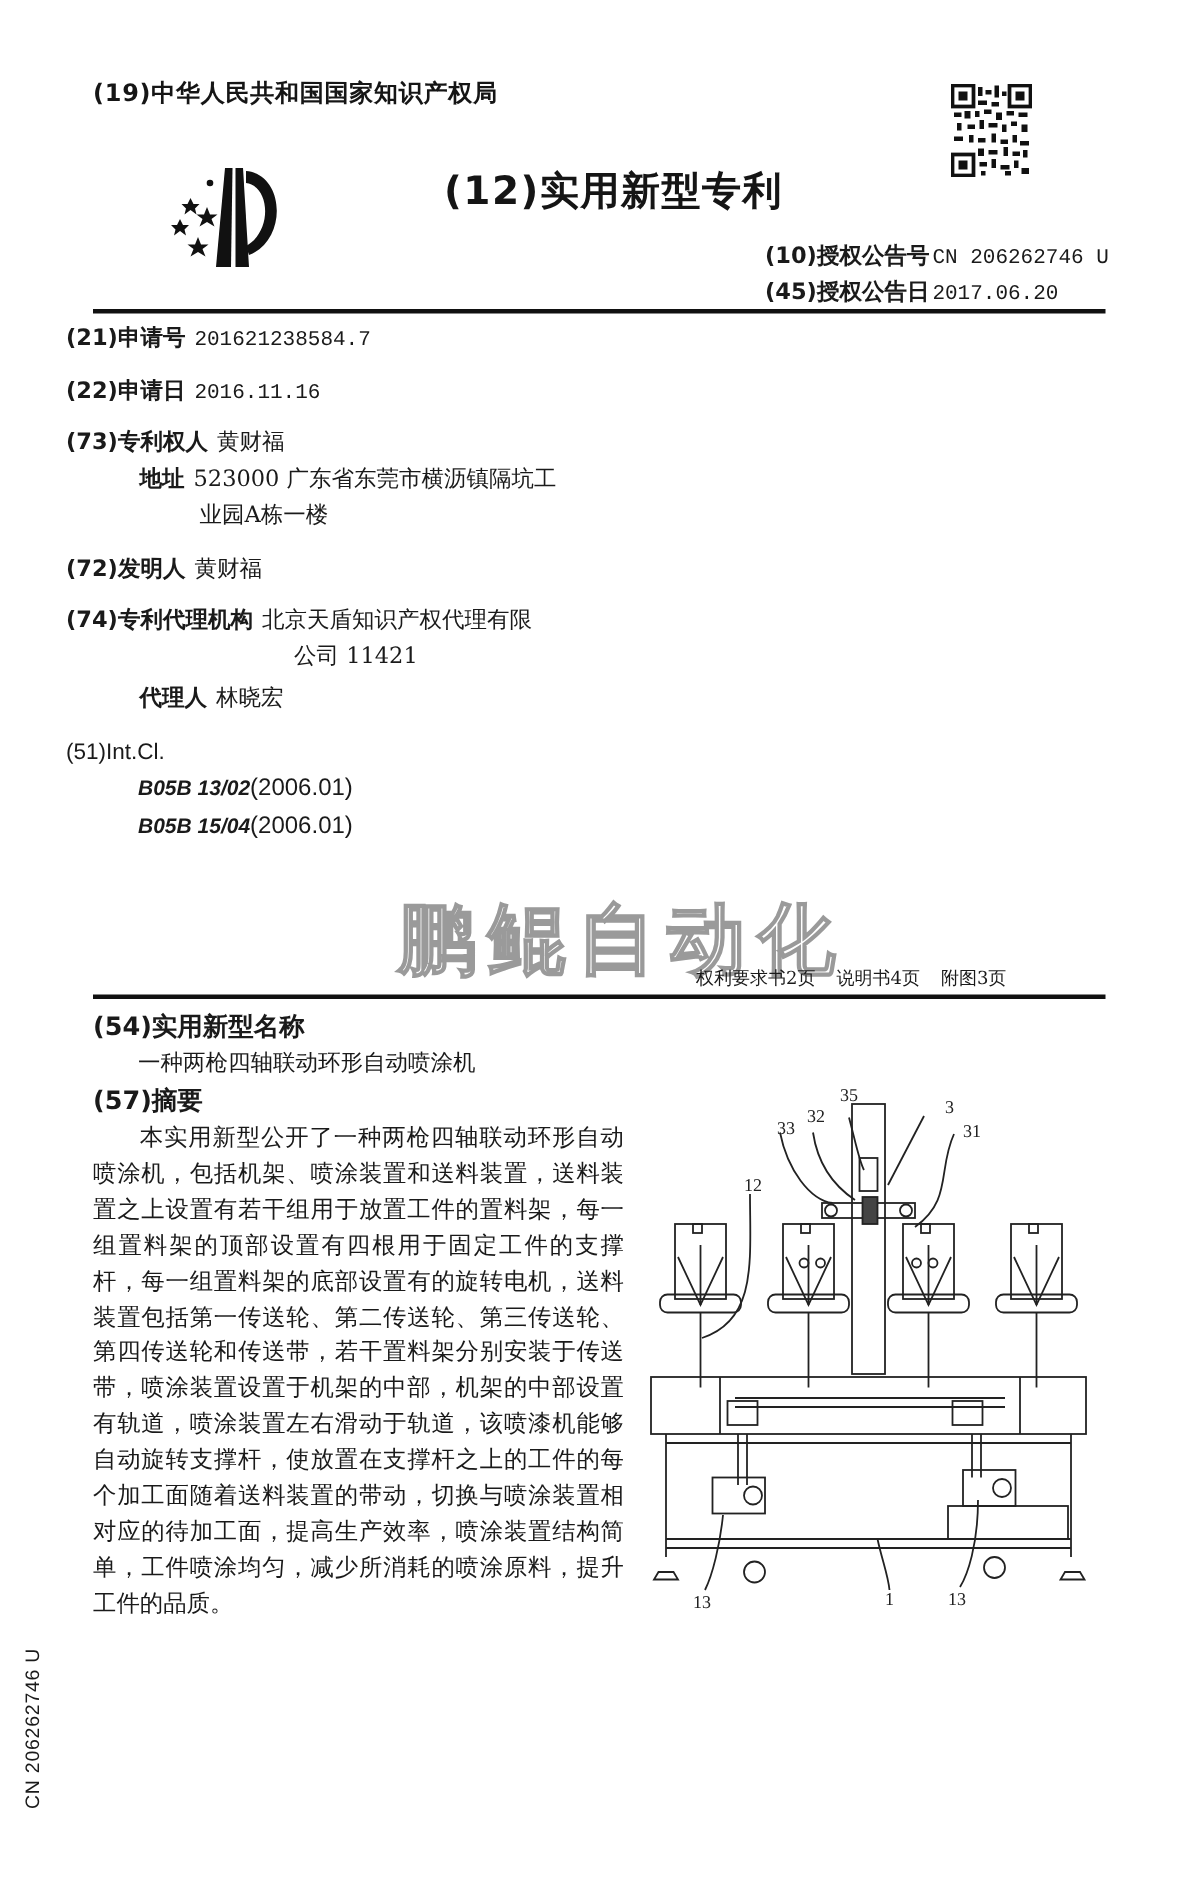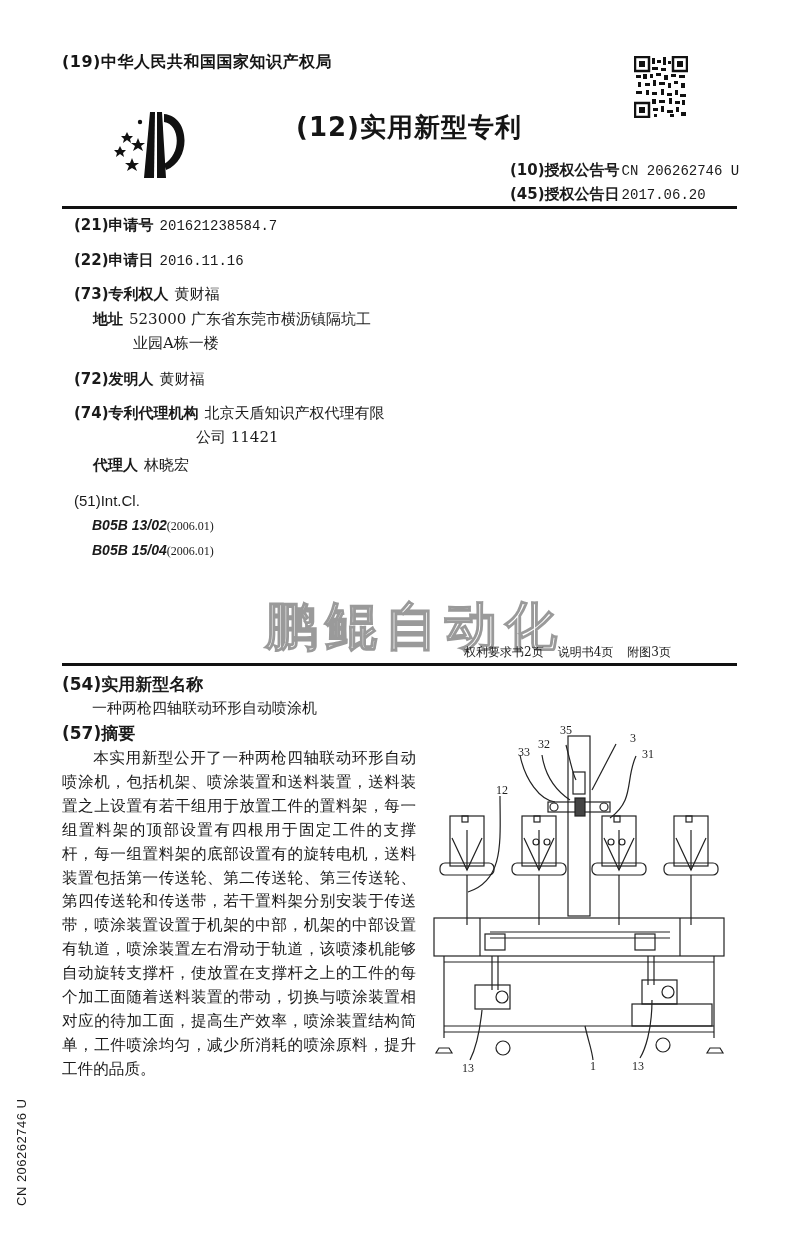--- a/index.html
+++ b/index.html
@@ -5,27 +5,27 @@
   html, body { margin:0; padding:0; background:#ffffff; }
   body { width:800px; height:1253px; position:relative; overflow:hidden;
          font-family:"DejaVu Sans", "Liberation Sans", sans-serif; color:#1a1a1a; }
   .abs { position:absolute; }
   .office { left:62px; top:52px; font-size:16px; font-weight:bold; letter-spacing:0.5px; color:#151515; }
   .kind { left:296px; top:110px; font-size:26px; font-weight:bold; letter-spacing:1px; color:#151515; }
   .pub { left:510px; font-size:15px; color:#1a1a1a; white-space:nowrap; }
   .pub .lbl { font-weight:bold; }
   .pub .val { font-family:"Liberation Mono", "DejaVu Sans Mono", monospace; font-size:14px; margin-left:2px; }
   .rule { background:#111; height:3px; }
-  .field { left:74px; font-size:15px; white-space:nowrap; color:#1a1a1a; }
+  .field { left:44px; font-size:15px; white-space:nowrap; color:#1a1a1a; }
   .field .lbl { font-weight:bold; }
   .field .val { font-family:"Liberation Mono", "DejaVu Sans Mono", monospace; font-size:14px; margin-left:6px; }
   .field .cval { font-family:"DejaVu Serif", "Liberation Serif", serif; font-size:15px; margin-left:6px; }
   .ipc { left:92px; font-size:14px; white-space:nowrap; }
   .ipc .code { font-style:italic; font-weight:bold; font-family:"Liberation Sans", sans-serif; font-size:14px; }
-  .ipc .ver { font-family:Liberation Serif, serif; font-size:12px; }
+  .ipc .ver { font-family:Liberation Sans, sans-serif; font-size:16px; }
   .watermark { left:265px; top:592px; font-size:52px; font-weight:bold; letter-spacing:8px;
                color:#ffffff; -webkit-text-stroke:1.2px #9a9a9a; }
   .pages { left:464px; top:644px; font-size:12px; font-family:"DejaVu Serif", serif; white-space:nowrap; }
   .pages span { margin-right:14px; }
   .sect { left:62px; font-size:17px; font-weight:bold; }
   .title-text { left:92px; top:699px; font-size:15px; font-family:Liberation Serif, serif; }
   .abstract { left:62px; top:747px; width:354px; font-size:15.6px; line-height:23.9px;
               font-family:"DejaVu Serif", "Liberation Serif", serif; text-align:justify;
               text-indent:2em; color:#1a1a1a; }
   .sideid { left:14px; top:1206px; transform:rotate(-90deg); transform-origin:left top;

